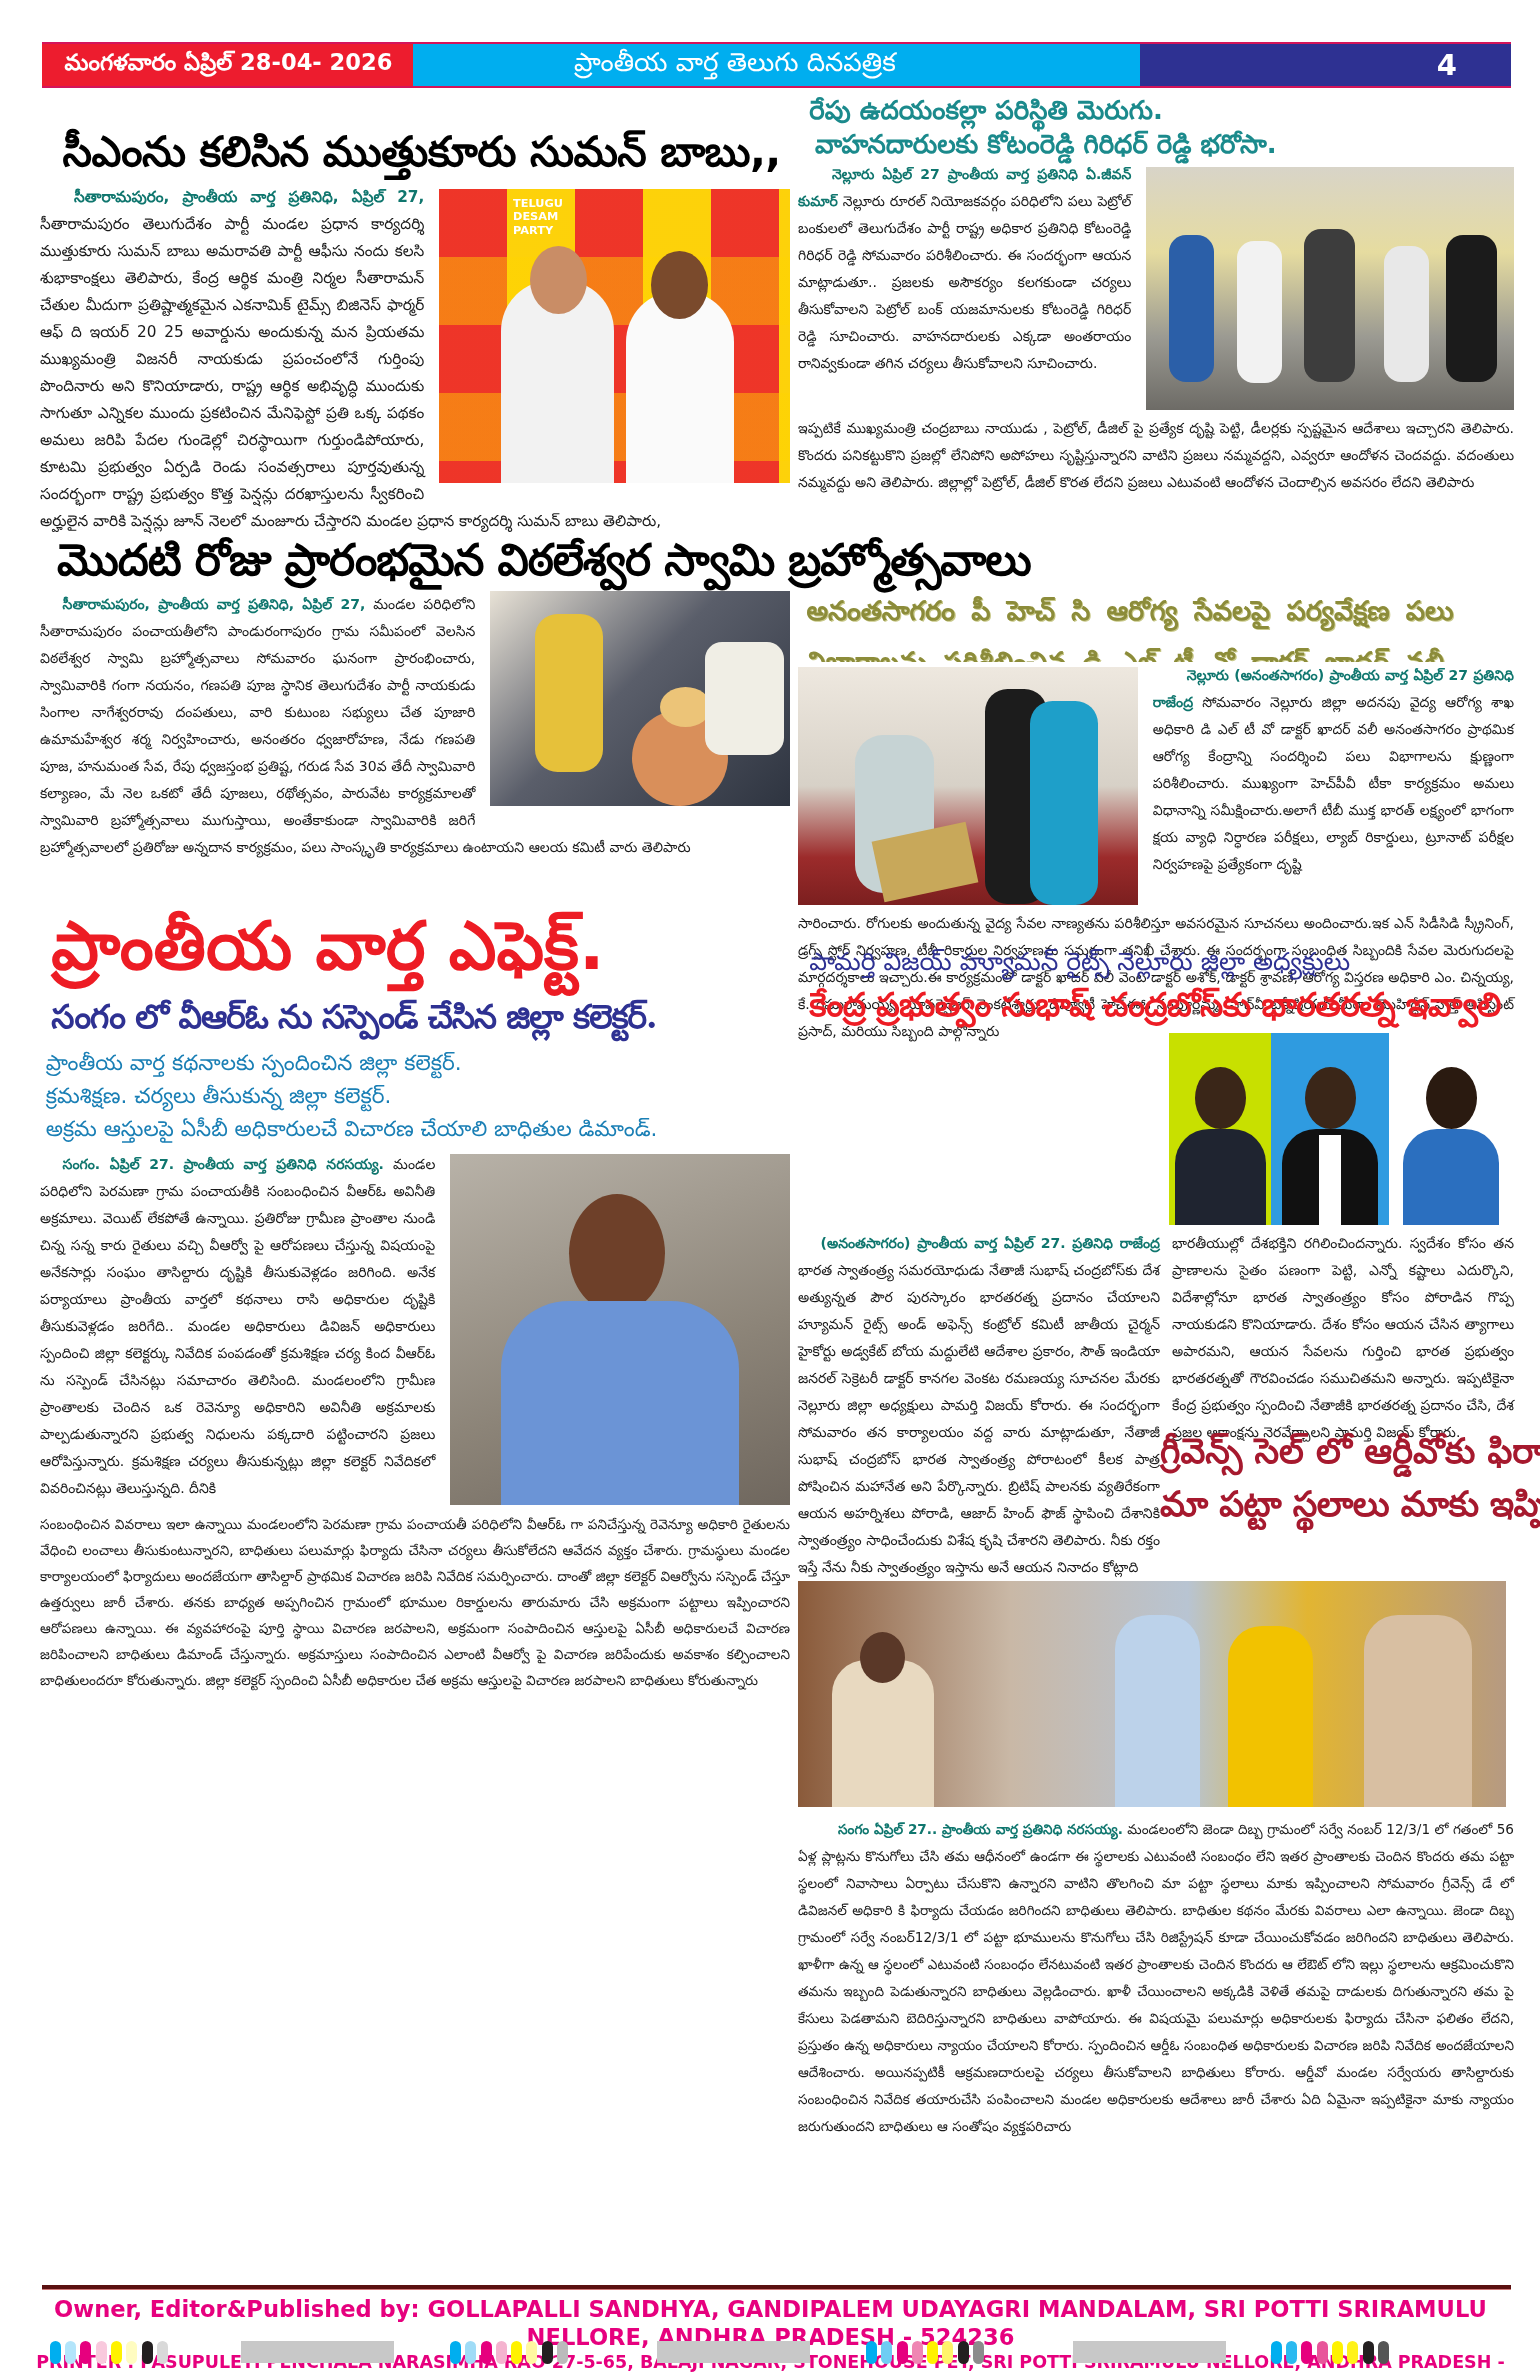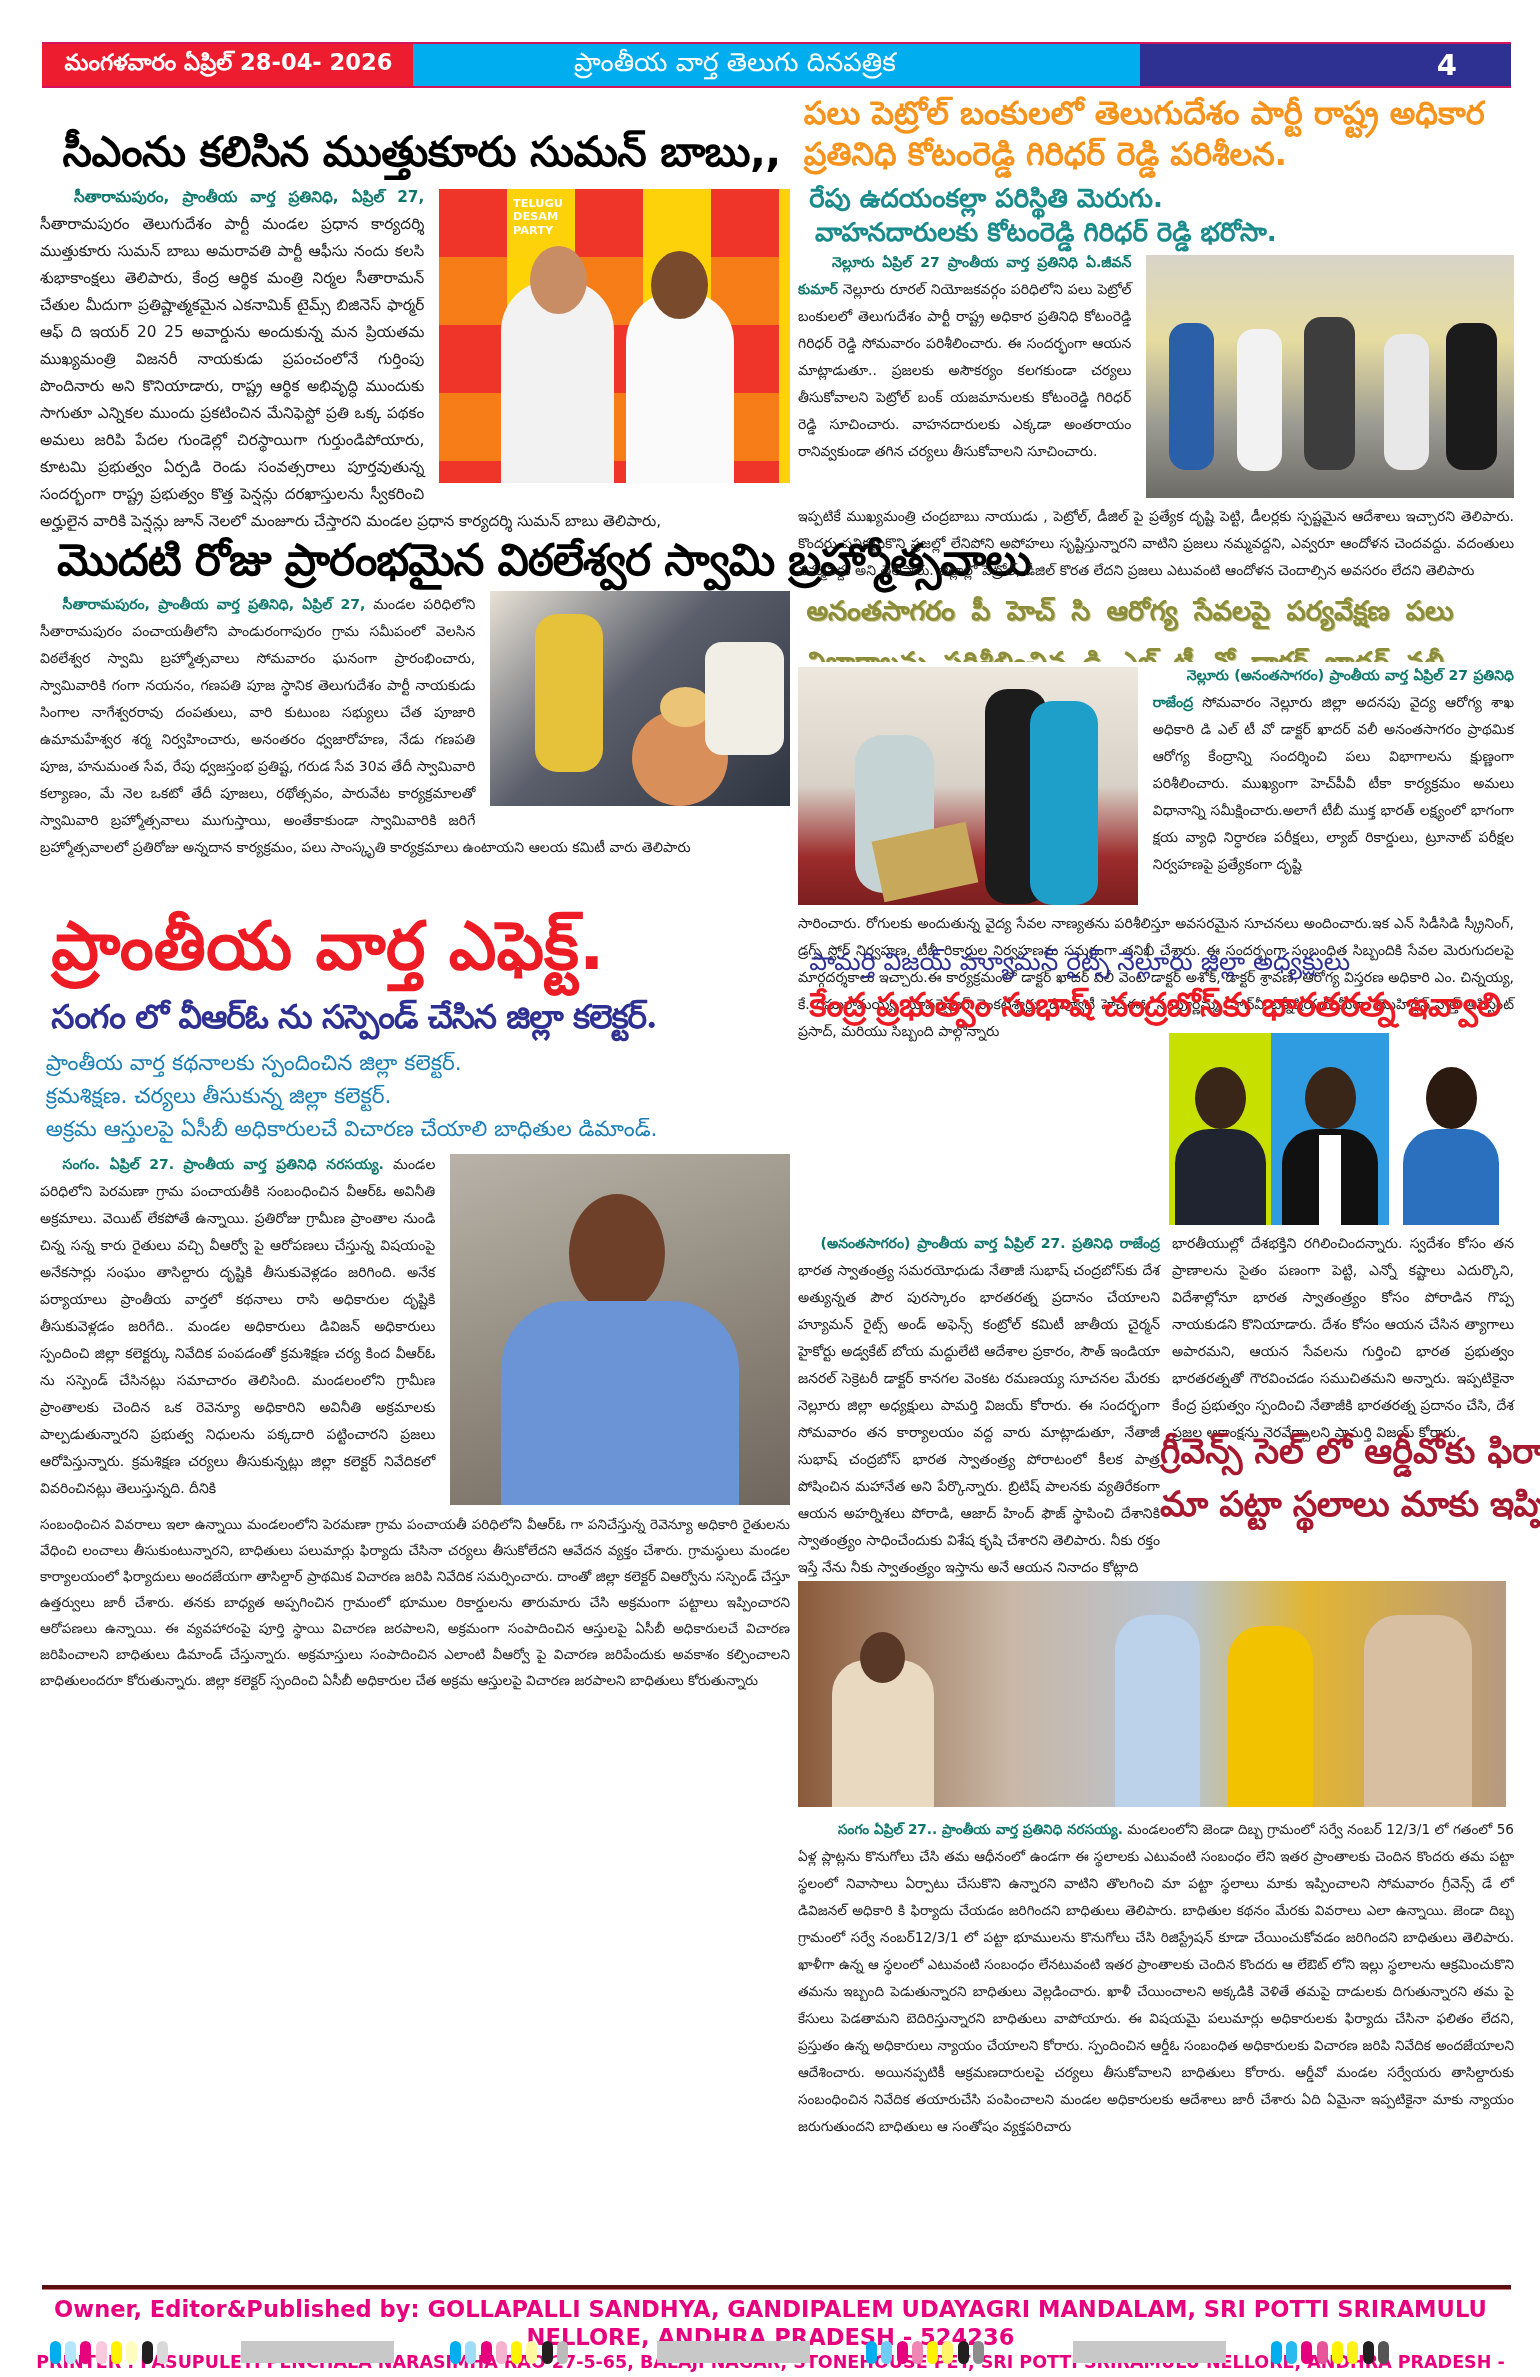--- a/index.html
+++ b/index.html
@@ -101,21 +101,20 @@
       <span>మండల పరిధిలోని పెరమణా గ్రామ పంచాయతీకి సంబంధించిన వీఆర్ఓ అవినీతి అక్రమాలు. వెయిట్ లేకపోతే ఉన్నాయి. ప్రతిరోజు గ్రామీణ ప్రాంతాల నుండి చిన్న సన్న కారు రైతులు వచ్చి వీఆర్వో పై ఆరోపణలు చేస్తున్న విషయంపై అనేకసార్లు సంఘం తాసిల్దారు దృష్టికి తీసుకువెళ్లడం జరిగింది. అనేక పర్యాయాలు ప్రాంతీయ వార్తలో కథనాలు రాసి అధికారుల దృష్టికి తీసుకువెళ్లడం జరిగేది.. మండల అధికారులు డివిజన్ అధికారులు స్పందించి జిల్లా కలెక్టర్కు నివేదిక పంపడంతో క్రమశిక్షణ చర్య కింద వీఆర్ఓ ను సస్పెండ్ చేసినట్లు సమాచారం తెలిసింది. మండలంలోని గ్రామీణ ప్రాంతాలకు చెందిన ఒక రెవెన్యూ అధికారిని అవినీతి అక్రమాలకు పాల్పడుతున్నారని ప్రభుత్వ నిధులను పక్కదారి పట్టించారని ప్రజలు ఆరోపిస్తున్నారు. క్రమశిక్షణ చర్యలు తీసుకున్నట్లు జిల్లా కలెక్టర్ నివేదికలో వివరించినట్లు తెలుస్తున్నది. దీనికి</span>
     </div>
     <div class="clear"></div>
     <div class="body-small" style="font-size:13.6px; line-height:26px; height:702px; overflow:hidden;">సంబంధించిన వివరాలు ఇలా ఉన్నాయి మండలంలోని పెరమణా గ్రామ పంచాయతీ పరిధిలోని వీఆర్ఓ గా పనిచేస్తున్న రెవెన్యూ అధికారి రైతులను వేధించి లంచాలు తీసుకుంటున్నారని, బాధితులు పలుమార్లు ఫిర్యాదు చేసినా చర్యలు తీసుకోలేదని ఆవేదన వ్యక్తం చేశారు. గ్రామస్థులు మండల కార్యాలయంలో ఫిర్యాదులు అందజేయగా తాసిల్దార్ ప్రాథమిక విచారణ జరిపి నివేదిక సమర్పించారు. దాంతో జిల్లా కలెక్టర్ విఆర్వోను సస్పెండ్ చేస్తూ ఉత్తర్వులు జారీ చేశారు. తనకు బాధ్యత అప్పగించిన గ్రామంలో భూముల రికార్డులను తారుమారు చేసి అక్రమంగా పట్టాలు ఇప్పించారని ఆరోపణలు ఉన్నాయి. ఈ వ్యవహారంపై పూర్తి స్థాయి విచారణ జరపాలని, అక్రమంగా సంపాదించిన ఆస్తులపై ఏసీబీ అధికారులచే విచారణ జరిపించాలని బాధితులు డిమాండ్ చేస్తున్నారు. అక్రమాస్తులు సంపాదించిన ఎలాంటి వీఆర్వో పై విచారణ జరిపేందుకు అవకాశం కల్పించాలని బాధితులందరూ కోరుతున్నారు. జిల్లా కలెక్టర్ స్పందించి ఏసీబీ అధికారుల చేత అక్రమ ఆస్తులపై విచారణ జరపాలని బాధితులు కోరుతున్నారు</div>
   </div>
 </div>
 
 <div class="col-right">
 
   <div style="height:495px;">
-    <div class="headline" style="font-size:32px; color:#f7941d; line-height:41px; padding-left:5.7px; height:88px; overflow:hidden;">పలు పెట్రోల్ బంకులలో తెలుగుదేశం పార్టీ రాష్ట్ర అధికార ప్రతినిధి కోటంరెడ్డి గిరిధర్ రెడ్డి పరిశీలన.</div>
     <div style="color:#1b8a8c; font-size:26px; line-height:34px; font-weight:bold; padding-left:11.3px; height:68px;">
       <div>రేపు ఉదయంకల్లా పరిస్థితి మెరుగు.</div>
       <div style="padding-left:5.7px;">వాహనదారులకు కోటంరెడ్డి గిరిధర్ రెడ్డి భరోసా.</div>
     </div>
     <div class="photo float-right" style="width:368px; height:243px; margin-top:5.7px;">
       <div class="photo-inner" style="background: linear-gradient(180deg, #d8d4c8 0%, #e6dca0 35%, #9b9a92 70%, #6d6b66 100%);"></div>
       <div style="position:absolute; left:22.6px; top:68px; width:45px; height:147px; background:#2b5fa8; border-radius:17px;"></div>
       <div style="position:absolute; left:91px; top:74px; width:45px; height:142px; background:#f2f2f2; border-radius:17px;"></div>
       <div style="position:absolute; left:158px; top:62px; width:51px; height:153px; background:#3d3d3d; border-radius:17px;"></div>
       <div style="position:absolute; left:238px; top:79px; width:45px; height:136px; background:#e8e8e8; border-radius:17px;"></div>

